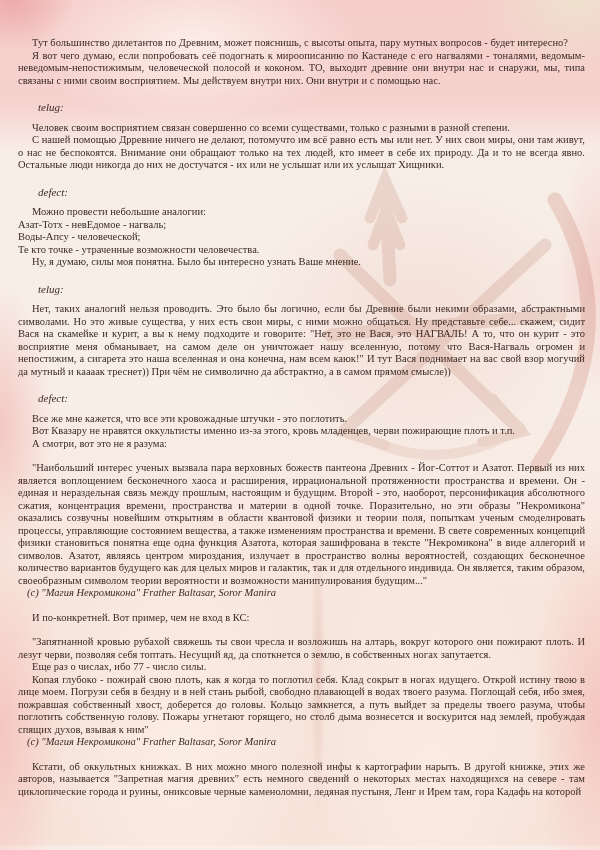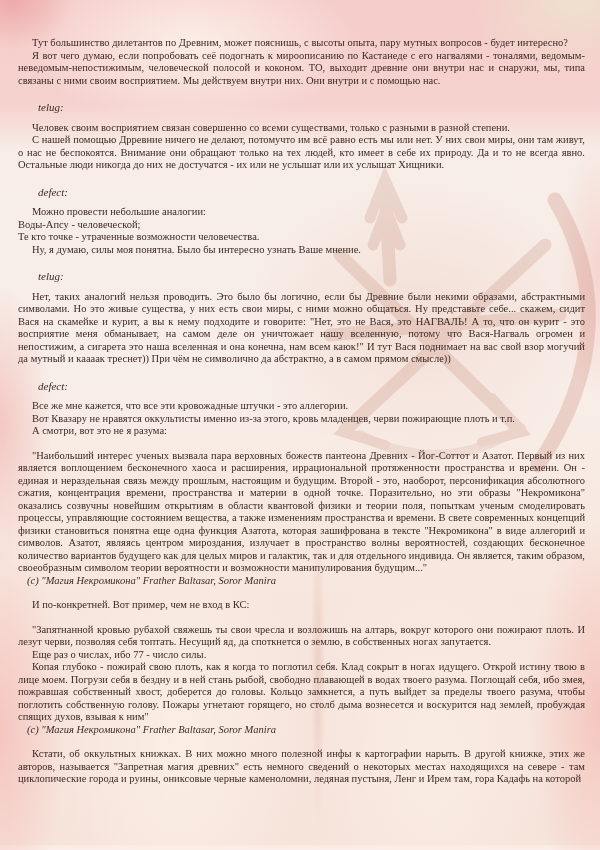--- a/index.html
+++ b/index.html
@@ -65,27 +65,28 @@
   </svg>
 
   <div class="doc">
       <div class="blk p">Тут большинство дилетантов по Древним, может пояснишь, с высоты опыта, пару мутных вопросов - будет интересно?</div>
       <div class="blk p">Я вот чего думаю, если попробовать сеё подогнать к мироописанию по Кастанеде с его нагвалями - тоналями, ведомым-неведомым-непостижимым, человеческой полосой и коконом. ТО, выходит древние они внутри нас и снаружи, мы, типа связаны с ними своим восприятием. Мы действуем внутри них. Они внутри и с помощью нас.</div>
       <div class="blk head">telug:</div>
       <div class="blk p">Человек своим восприятием связан совершенно со всеми существами, только с разными в разной степени.</div>
       <div class="blk p">С нашей помощью Дрревние ничего не делают, потомучто им всё равно есть мы или нет. У них свои миры, они там живут, о нас не беспокоятся. Внимание они обращают только на тех людей, кто имеет в себе их природу. Да и то не всегда явно. Остальные люди никогда до них не достучатся - их или не услышат или их услышат Хищники.</div>
       <div class="blk head">defect:</div>
       <div class="blk p">Можно провести небольшие аналогии:</div>
+      <div class="blk plain">Азат-Тотх - невЕдомое - нагваль;</div>
       <div class="blk plain">Воды-Апсу - человеческой;</div>
       <div class="blk plain">Те кто точке - утраченные возможности человечества.</div>
       <div class="blk p">Ну, я думаю, силы моя понятна. Было бы интересно узнать Ваше мнение.</div>
       <div class="blk head">telug:</div>
       <div class="blk p">Нет, таких аналогий нельзя проводить. Это было бы логично, если бы Древние были некими образами, абстрактными символами. Но это живые существа, у них есть свои миры, с ними можно общаться. Ну представьте себе... скажем, сидит Вася на скамейке и курит, а вы к нему подходите и говорите: "Нет, это не Вася, это НАГВАЛЬ! А то, что он курит - это восприятие меня обманывает, на самом деле он уничтожает нашу вселенную, потому что Вася-Нагваль огромен и непостижим, а сигарета это наша вселенная и она конечна, нам всем каюк!" И тут Вася поднимает на вас свой взор могучий да мутный и каааак треснет)) При чём не символично да абстрактно, а в самом прямом смысле))</div>
       <div class="blk head">defect:</div>
-      <div class="blk p">Все же мне кажется, что все эти кровожадные штучки - это аллегории.</div>
+      <div class="blk p">Все же мне кажется, что все эти кровожадные штучки - это поглотить.</div>
       <div class="blk p">Вот Квазару не нравятся оккультисты именно из-за этого, кровь младенцев, черви пожирающие плоть и т.п.</div>
       <div class="blk p">А смотри, вот это не я разума:</div>
       <div class="blk p gap">"Наибольший интерес ученых вызвала пара верховных божеств пантеона Древних - Йог-Соттот и Азатот. Первый из них является воплощением бесконечного хаоса и расширения, иррациональной протяженности пространства и времени. Он - единая и нераздельная связь между прошлым, настоящим и будущим. Второй - это, наоборот, персонификация абсолютного сжатия, концентрация времени, пространства и материи в одной точке. Поразительно, но эти образы "Некромикона" оказались созвучны новейшим открытиям в области квантовой физики и теории поля, попыткам ученым смоделировать процессы, управляющие состоянием вещества, а также изменениям пространства и времени. В свете современных концепций физики становиться понятна еще одна функция Азатота, которая зашифрована в тексте "Некромикона" в виде аллегорий и символов. Азатот, являясь центром мироздания, излучает в пространство волны вероятностей, создающих бесконечное количество вариантов будущего как для целых миров и галактик, так и для отдельного индивида. Он является, таким образом, своеобразным символом теории вероятности и возможности манипулирования будущим..."</div>
       <div class="blk cite">(с) "Магия Некромикона" Frather Baltasar, Soror Manira</div>
       <div class="blk p gap">И по-конкретней. Вот пример, чем не вход в КС:</div>
       <div class="blk p gap">"Запятнанной кровью рубахой свяжешь ты свои чресла и возложишь на алтарь, вокруг которого они пожирают плоть. И лезут черви, позволяя себя топтать. Несущий яд, да споткнется о землю, в собственных ногах запутается.</div>
       <div class="blk p">Еще раз о числах, ибо 77 - число силы.</div>
       <div class="blk p">Копая глубоко - пожирай свою плоть, как я когда то поглотил себя. Клад сокрыт в ногах идущего. Открой истину твою в лице моем. Погрузи себя в бездну и в ней стань рыбой, свободно плавающей в водах твоего разума. Поглощай себя, ибо змея, пожравшая собственный хвост, доберется до головы. Кольцо замкнется, а путь выйдет за пределы твоего разума, чтобы поглотить собственную голову. Пожары угнетают горящего, но столб дыма вознесется и воскурится над землей, пробуждая спящих духов, взывая к ним"</div>
       <div class="blk cite">(с) "Магия Некромикона" Frather Baltasar, Soror Manira</div>
       <div class="blk p gap">Кстати, об оккультных книжках. В них можно много полезной инфы к картографии нарыть. В другой книжке, этих же авторов, называется "Запретная магия древних" есть немного сведений о некоторых местах находящихся на севере - там циклопические города и руины, ониксовые черные каменоломни, ледяная пустыня, Ленг и Ирем там, гора Кадафь на которой</div>

